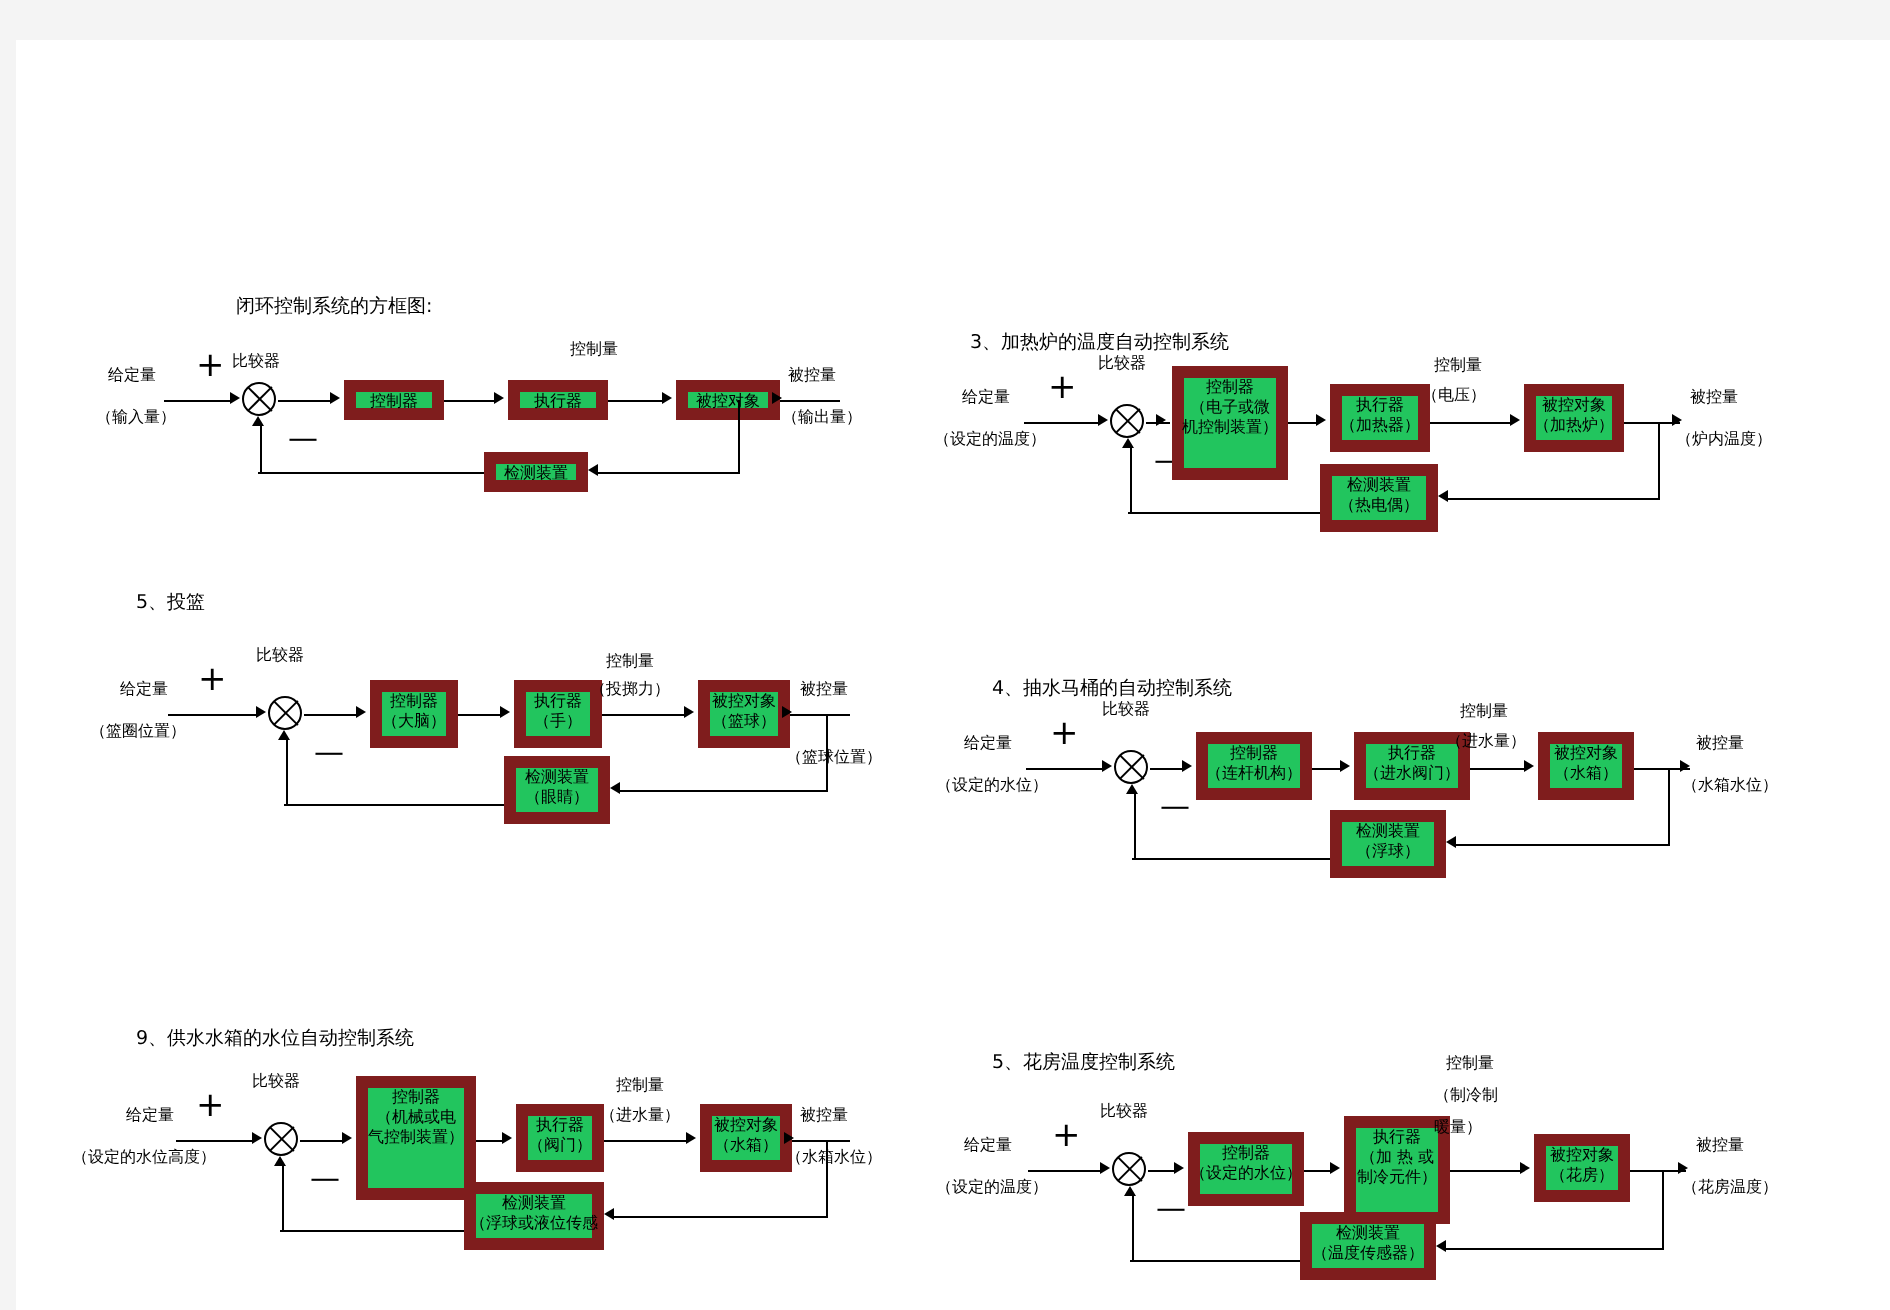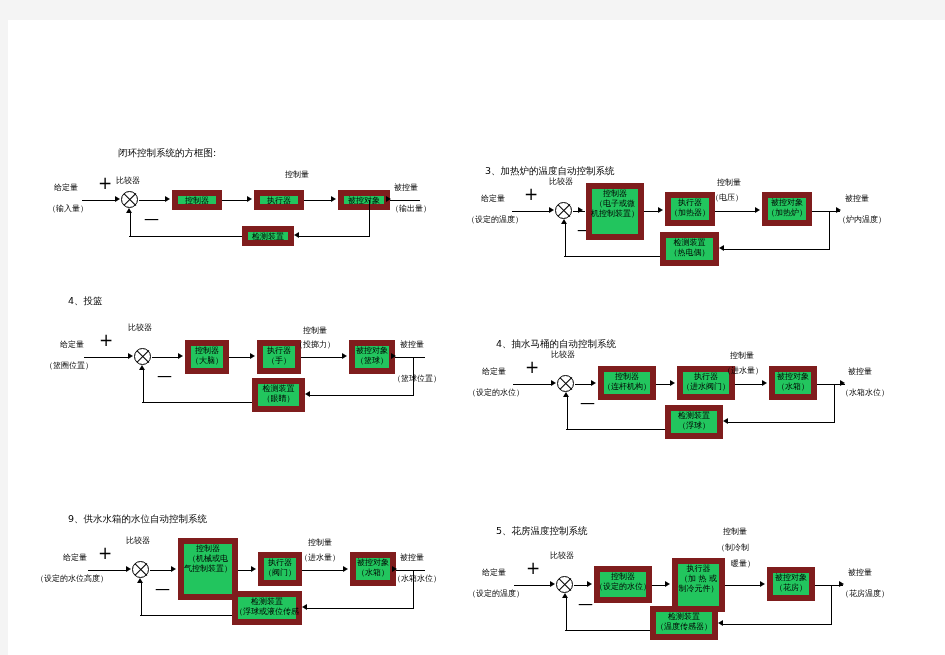--- a/index.html
+++ b/index.html
@@ -187,21 +187,21 @@
     <div class="bx" style="left:234px; top:206px; width:52px; height:20px;">
       <span>检测装置</span>
     </div>
 
     <div class="hline" style="left:121px; top:215.5px; width:113px;"></div>
     <div class="vline" style="left:121.5px; top:192px; height:24px;"></div>
     <div class="arr up" style="left:118.3px; top:188px;"></div>
   </div>
 
   <div class="diagram" style="left:0px; top:150px; width:470px; height:260px;">
-    <div class="sec-caption" style="left:60px; top:125px;">4、投篮</div>
+    <div class="sec-caption" style="left:60px; top:125px;">5、投篮</div>
 
     <div class="lbl" style="left:52px; top:170px;">给定量</div>
     <div class="lbl" style="left:37px; top:191px;">（篮圈位置）</div>
 
     <div class="plus" style="left:91px; top:162px;">+</div>
     <div class="lbl" style="left:120px; top:153px;">比较器</div>
     <div class="cmp" style="left:126px; top:178px;"></div>
     <div class="minus" style="left:149px; top:199px;">—</div>
 
     <div class="hline" style="left:76px; top:186.5px; width:45px;"></div>
@@ -461,21 +461,21 @@
     <div class="arr right" style="left:197px; top:201.3px;"></div>
 
     <div class="bx" style="left:204px; top:178px; width:53px; height:54px;">
       <span>执行器</span>
       <span>（加 热 或</span>
       <span>制冷元件）</span>
     </div>
 
     <div class="lbl" style="left:255px; top:147px;">控制量</div>
     <div class="lbl" style="left:249px; top:163px;">（制冷制</div>
-    <div class="lbl" style="left:263px; top:179px;">暖量）</div>
+    <div class="lbl" style="left:249px; top:179px;">暖量）</div>
 
     <div class="hline" style="left:257px; top:204.5px; width:36px;"></div>
     <div class="arr right" style="left:292px; top:201.3px;"></div>
 
     <div class="bx" style="left:299px; top:187px; width:48px; height:34px;">
       <span>被控对象</span>
       <span>（花房）</span>
     </div>
 
     <div class="hline" style="left:347px; top:204.5px; width:28px;"></div>

